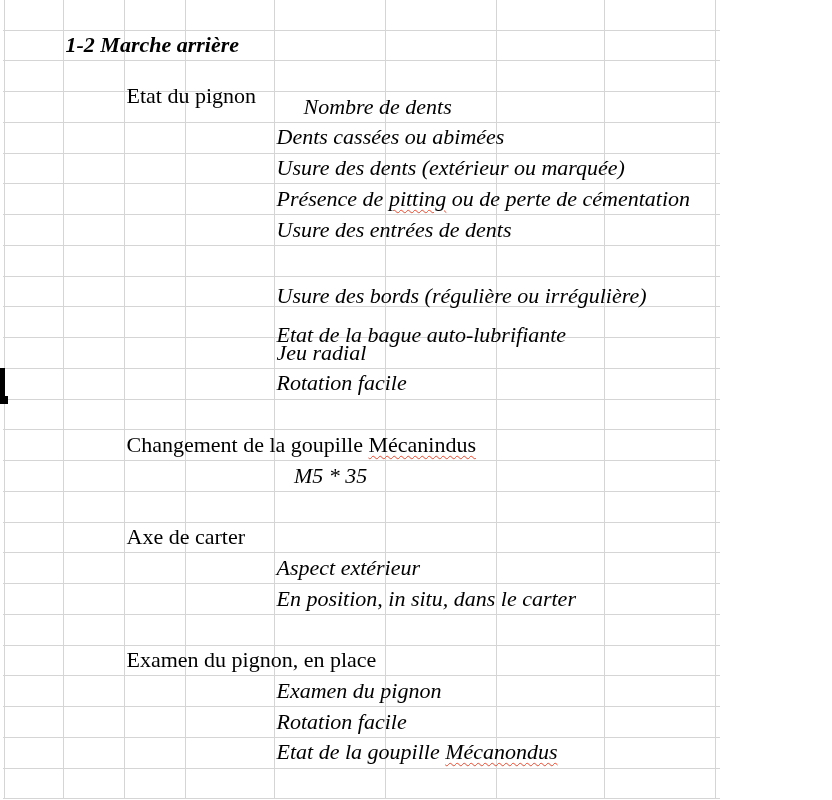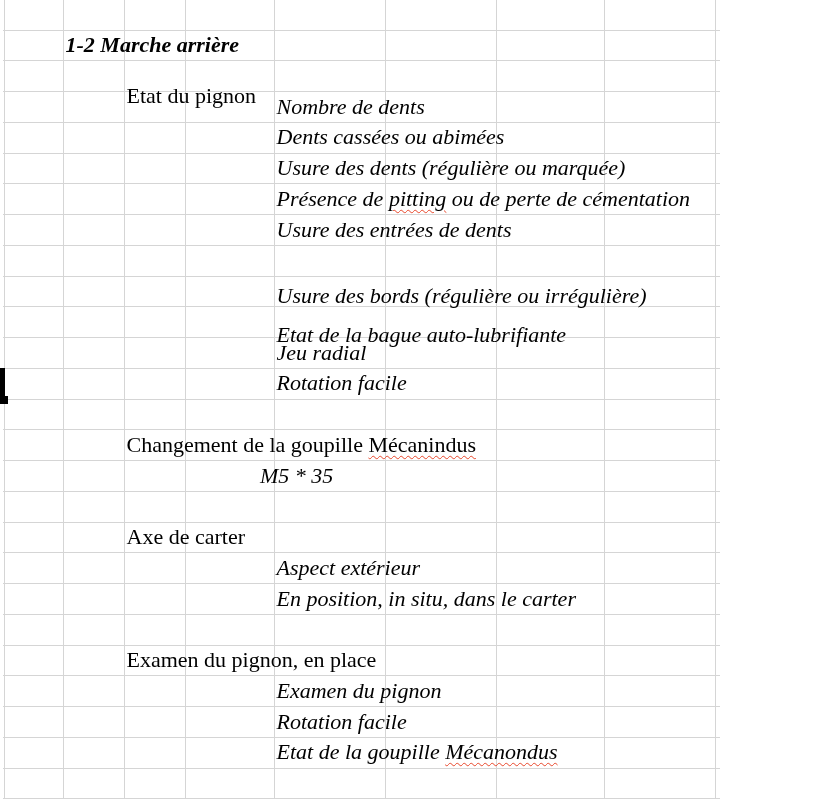--- a/index.html
+++ b/index.html
@@ -79,31 +79,31 @@
       <div class="gridline h" style="top: 644.5px;"></div>
       <div class="gridline h" style="top: 675.25px;"></div>
       <div class="gridline h" style="top: 706px;"></div>
       <div class="gridline h" style="top: 736.75px;"></div>
       <div class="gridline h" style="top: 767.5px;"></div>
       <div class="gridline h" style="top: 798.25px;"></div>
     </div>
   <div id="cells">
       <div class="cell title" style="left: 65.5px; top: 30px;"><span>1-2 Marche arrière</span></div>
       <div class="cell header" style="left: 126.5px; top: 60.75px; margin-top: 20px;"><span>Etat du pignon</span></div>
-      <div class="cell item" style="left: 276.5px; top: 91.5px;"><span>Nombre de dents</span></div>
+      <div class="cell item" style="left: 276.5px; top: 91.5px; padding-left: 27px;"><span>Nombre de dents</span></div>
       <div class="cell item" style="left: 276.5px; top: 122.25px;"><span>Dents cassées ou abimées</span></div>
-      <div class="cell item" style="left: 276.5px; top: 153px;"><span>Usure des dents (régulière ou marquée)</span></div>
+      <div class="cell item" style="left: 276.5px; top: 153px;"><span>Usure des dents (extérieur ou marquée)</span></div>
       <div class="cell item" style="left: 276.5px; top: 183.75px;"><span>Présence de </span><span class="misspelled">pitting</span><span> ou de perte de cémentation</span></div>
       <div class="cell item" style="left: 276.5px; top: 214.5px;"><span>Usure des entrées de dents</span></div>
       <div class="cell item" style="left: 276.5px; top: 245.25px; margin-top: 36px;"><span>Usure des bords (régulière ou irrégulière)</span></div>
       <div class="cell item" style="left: 276.5px; top: 320px;"><span>Etat de la bague auto-lubrifiante</span></div>
       <div class="cell item" style="left: 276.5px; top: 337.5px;"><span>Jeu radial</span></div>
       <div class="cell item" style="left: 276.5px; top: 368.25px;"><span>Rotation facile</span></div>
       <div class="cell header" style="left: 126.5px; top: 429.75px;"><span>Changement de la goupille </span><span class="misspelled">Mécanindus</span></div>
-      <div class="cell item" style="left: 260px; top: 460.5px;"><span>M5 * 35</span></div>
+      <div class="cell item" style="left: 294px; top: 460.5px;"><span>M5 * 35</span></div>
       <div class="cell header" style="left: 126.5px; top: 522px;"><span>Axe de carter</span></div>
       <div class="cell item" style="left: 276.5px; top: 552.75px;"><span>Aspect extérieur</span></div>
       <div class="cell item" style="left: 276.5px; top: 583.5px;"><span>En position, in situ, dans le carter</span></div>
       <div class="cell header" style="left: 126.5px; top: 645px;"><span>Examen du pignon, en place</span></div>
       <div class="cell item" style="left: 276.5px; top: 675.75px;"><span>Examen du pignon</span></div>
       <div class="cell item" style="left: 276.5px; top: 706.5px;"><span>Rotation facile</span></div>
       <div class="cell item" style="left: 276.5px; top: 737.25px;"><span>Etat de la goupille </span><span class="misspelled">Mécanondus</span></div>
     </div>
   <span class="cursor-bar"></span>
   <span class="cursor-foot"></span>

